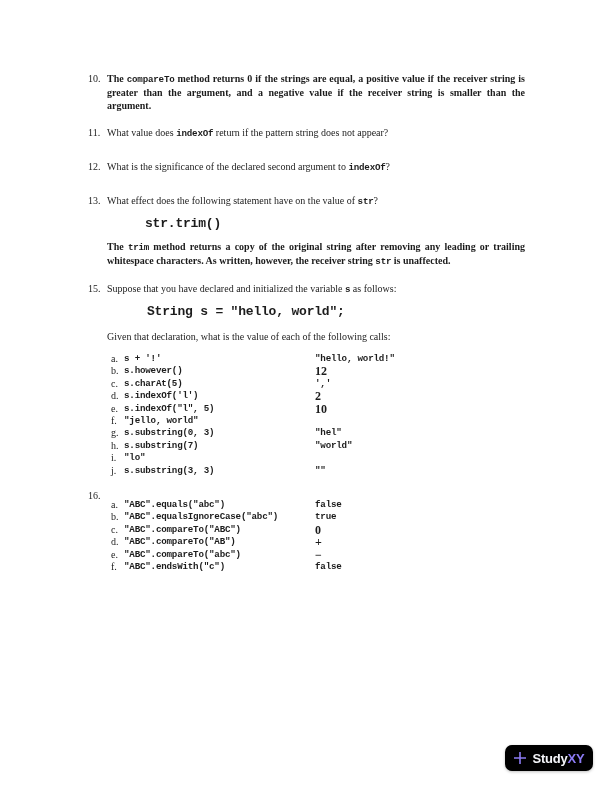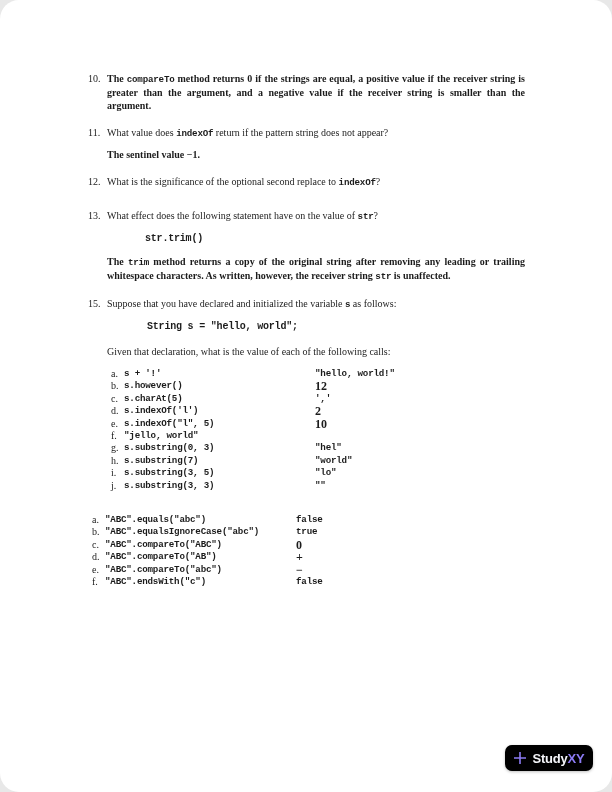--- a/index.html
+++ b/index.html
@@ -1,40 +1,39 @@
 <!DOCTYPE html>
 <html><head>
 <meta charset="utf-8">
 <style>
   html,body { margin:0; padding:0; background:#e8e8e8; }
   .page {
     position:relative; width:612px; height:792px; margin:0 auto;
     background:#ffffff; overflow:hidden;
     font-family:"Liberation Serif", serif; font-size:10px; line-height:13px;
     color:#1c1c1c;
-    border-radius:19px;
   }
   .content { position:absolute; left:88px; top:72px; width:437px; }
 
   .qa { margin:0 0 12px 0; }
   .row { display:flex; }
   .num { flex:none; width:19px; }
   .body { flex:1; min-width:0; }
 
   .q { margin:0 0 8px 0; text-align:justify; }
   .ans { margin:0 0 2px 0; text-align:justify; font-weight:700; }
 
   .seg-m {
     font-family:"Liberation Mono", monospace;
     font-weight:700; font-size:9.2px; letter-spacing:-0.2px;
   }
 
   .code {
     font-family:"Liberation Mono", monospace; font-weight:700;
-    font-size:10px; line-height:12px; white-space:pre;
+    font-size:13px; line-height:12px; white-space:pre;
     margin:10px 0 10px 38px; letter-spacing:-0.2px;
   }
   .code.indent-sm { margin-left:14px; }
   .code.indent-lg { margin-left:40px; }
 
   .followup { margin:12px 0 0 0; text-align:justify; }
 
   .calls { margin:10px 0 0 4px; }
   .call-row { display:grid; grid-template-columns:13px 191px auto; line-height:12.4px; }
   .call-letter { font-family:"Liberation Serif", serif; font-size:10px; }
@@ -72,30 +71,29 @@
           <p class="ans"><span>The </span><span class="seg-m">compareTo</span><span> method returns 0 if the strings are equal, a positive value if the receiver string is greater than the argument, and a negative value if the receiver string is smaller than the argument.</span></p>
         </div>
       </div>
     </section>
 
     <section class="qa">
       <div class="row">
         <div class="num">11.</div>
         <div class="body">
           <p class="q"><span>What value does </span><span class="seg-m">indexOf</span><span> return if the pattern string does not appear?</span></p>
-          <p class="ans"><span>The sentinel value −1.</span></p>
         </div>
       </div>
     </section>
 
     <section class="qa">
       <div class="row">
         <div class="num">12.</div>
         <div class="body">
-          <p class="q"><span>What is the significance of the optional second replace to </span><span class="seg-m">indexOf</span><span>?</span></p>
+          <p class="q"><span>What is the significance of the declared second argument to </span><span class="seg-m">indexOf</span><span>?</span></p>
         </div>
       </div>
     </section>
 
     <section class="qa">
       <div class="row">
         <div class="num">13.</div>
         <div class="body">
           <p class="q"><span>What effect does the following statement have on the value of </span><span class="seg-m">str</span><span>?</span></p>
           <pre class="code">str.trim()</pre>
@@ -147,35 +145,35 @@
                 <span class="call-expr">s.substring(0, 3)</span>
                 <span class="call-result" data-style="mono">"hel"</span>
             </div>
             <div class="call-row">
               <span class="call-letter">h.</span>
                 <span class="call-expr">s.substring(7)</span>
                 <span class="call-result" data-style="mono">"world"</span>
             </div>
             <div class="call-row">
               <span class="call-letter">i.</span>
-                <span class="call-expr">s.substring(3, 5)</span>
                 <span class="call-result" data-style="mono">"lo"</span>
             </div>
             <div class="call-row">
               <span class="call-letter">j.</span>
                 <span class="call-expr">s.substring(3, 3)</span>
                 <span class="call-result" data-style="mono">""</span>
             </div>
           </div>
         </div>
       </div>
     </section>
 
     <section class="qa">
       <div class="row">
+        <div class="num">16.</div>
         <div class="body">
           <div class="calls">
             <div class="call-row">
               <span class="call-letter">a.</span>
                 <span class="call-expr">"ABC".equals("abc")</span>
                 <span class="call-result" data-style="mono">false</span>
             </div>
             <div class="call-row">
               <span class="call-letter">b.</span>
                 <span class="call-expr">"ABC".equalsIgnoreCase("abc")</span>

